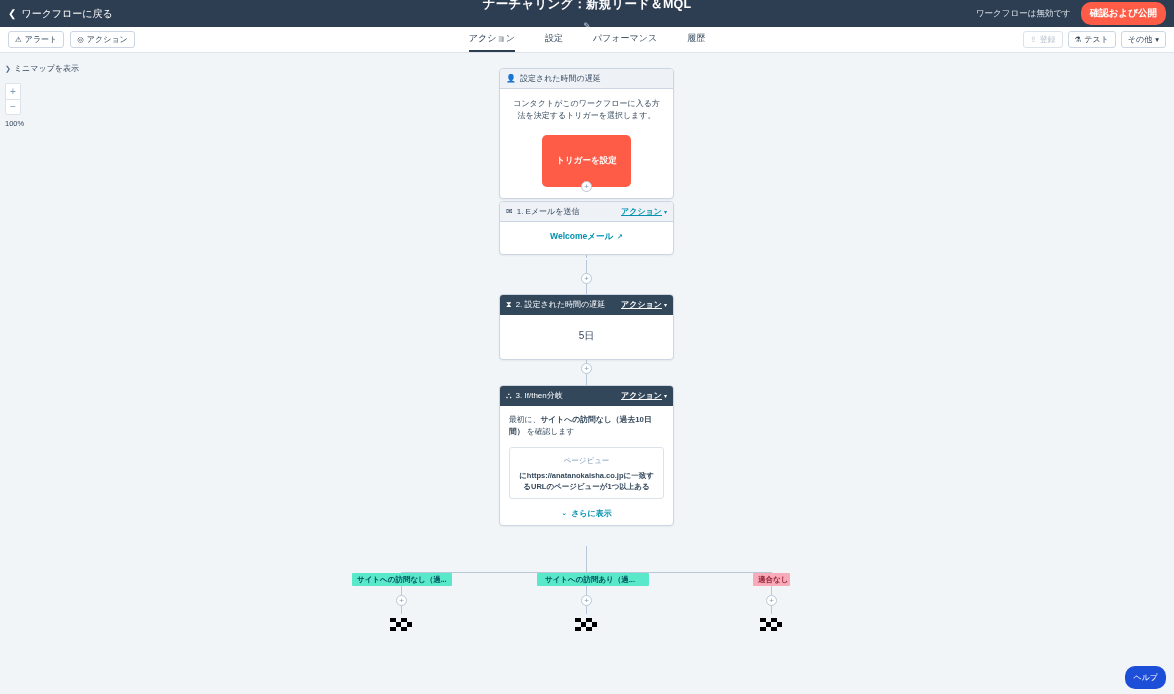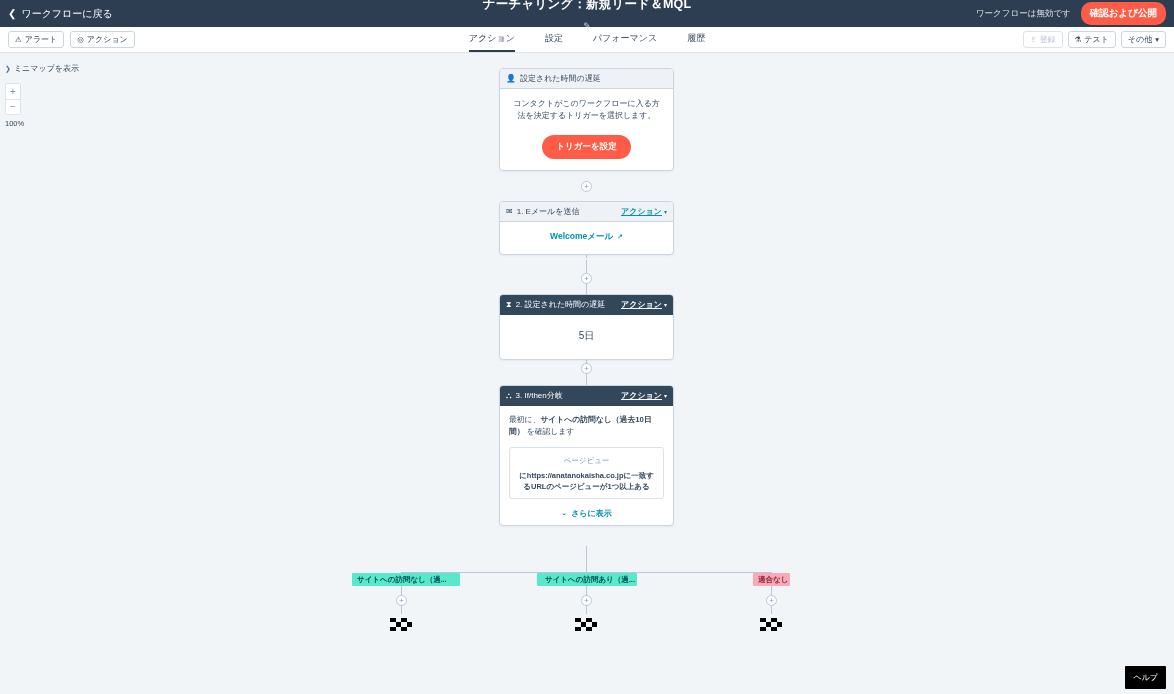--- a/index.html
+++ b/index.html
@@ -130,22 +130,22 @@
   .node-action .lbl { text-decoration: underline; }
   .node-action .caret { font-size: 6px; }
 
   .node-body { padding: 9px 10px 11px; }
   .body-text {
     font-size: 8px; color: #33475b; text-align: center; line-height: 1.55;
   }
   .btn-trigger {
     display: block; margin: 12px auto 0;
     background: #ff5c47; color: #fff; border: none;
-    font-size: 8.5px; font-weight: 700; padding: 6px 14px;
-    border-radius: 12px; cursor: pointer; font-family: inherit;
+    font-size: 8.5px; font-weight: 700; padding: 20px 14px;
+    border-radius: 5px; cursor: pointer; font-family: inherit;
   }
   .email-link {
     display: flex; align-items: center; justify-content: center; gap: 4px;
     font-size: 8.5px; font-weight: 700; color: #0091ae; cursor: pointer;
   }
   .ext-icon { font-size: 7px; }
   .delay-text { font-size: 10px; color: #33475b; text-align: center; }
 
   .branch-body { padding: 8px 9px 6px; }
   .branch-desc { font-size: 7.8px; color: #33475b; line-height: 1.6; }
@@ -194,22 +194,22 @@
 
   
   .flag { position: absolute; width: 22px; height: 13px; }
   .flag i {
     position: absolute; width: 5.5px; height: 4.33px; background: #000; display:block;
   }
 
   
   .help-btn {
     position: absolute; right: 8px; bottom: 5px;
-    background: #000000; color: #fff;
-    font-size: 8px; border-radius: 1px;
+    background: #1d4ed8; color: #fff;
+    font-size: 8px; border-radius: 10px;
     padding: 6px 8px; cursor: pointer; white-space: nowrap;
     border: none; font-family: inherit;
   }
 </style>
 </head>
 <body>
 
 <div class="topbar">
   <div class="back-link">
     <span class="chev-left">❮</span>
@@ -350,22 +350,22 @@
         <div class="filter-title">ページビュー</div>
         <div class="filter-cond">にhttps://anatanokaisha.co.jpに一致するURLのページビューが1つ以上ある</div>
       </div>
       <div class="show-more">
         <span class="caret">⌄</span>
         <span>さらに表示</span>
       </div>
     </div>
   </div>
 
-  <div class="branch-label teal" style="left:352px; top:520px; width:108px;font-family:Liberation Serif, serif;">サイトへの訪問なし（過...</div>
-  <div class="branch-label teal" style="left:537px; top:520px; width:100px;padding-left:8px;">サイトへの訪問あり（過...</div>
+  <div class="branch-label teal" style="left:352px; top:520px; width:100px;font-family:Liberation Serif, serif;">サイトへの訪問なし（過...</div>
+  <div class="branch-label teal" style="left:537px; top:520px; width:112px;padding-left:8px;">サイトへの訪問あり（過...</div>
   <div class="branch-label pink" style="left:753px; top:520px; width:37px;">適合なし</div>
 
   <div class="plus-btn" style="left:396px; top:542px;">+</div>
   <div class="plus-btn" style="left:581px; top:542px;">+</div>
   <div class="plus-btn" style="left:766px; top:542px;">+</div>
 
   <div class="flag" style="left:390px; top:565px;">
     <i style="left:0;top:0"></i>
       <i style="left:11px;top:0"></i>
     <i style="left:5.5px;top:4.33px"></i>

